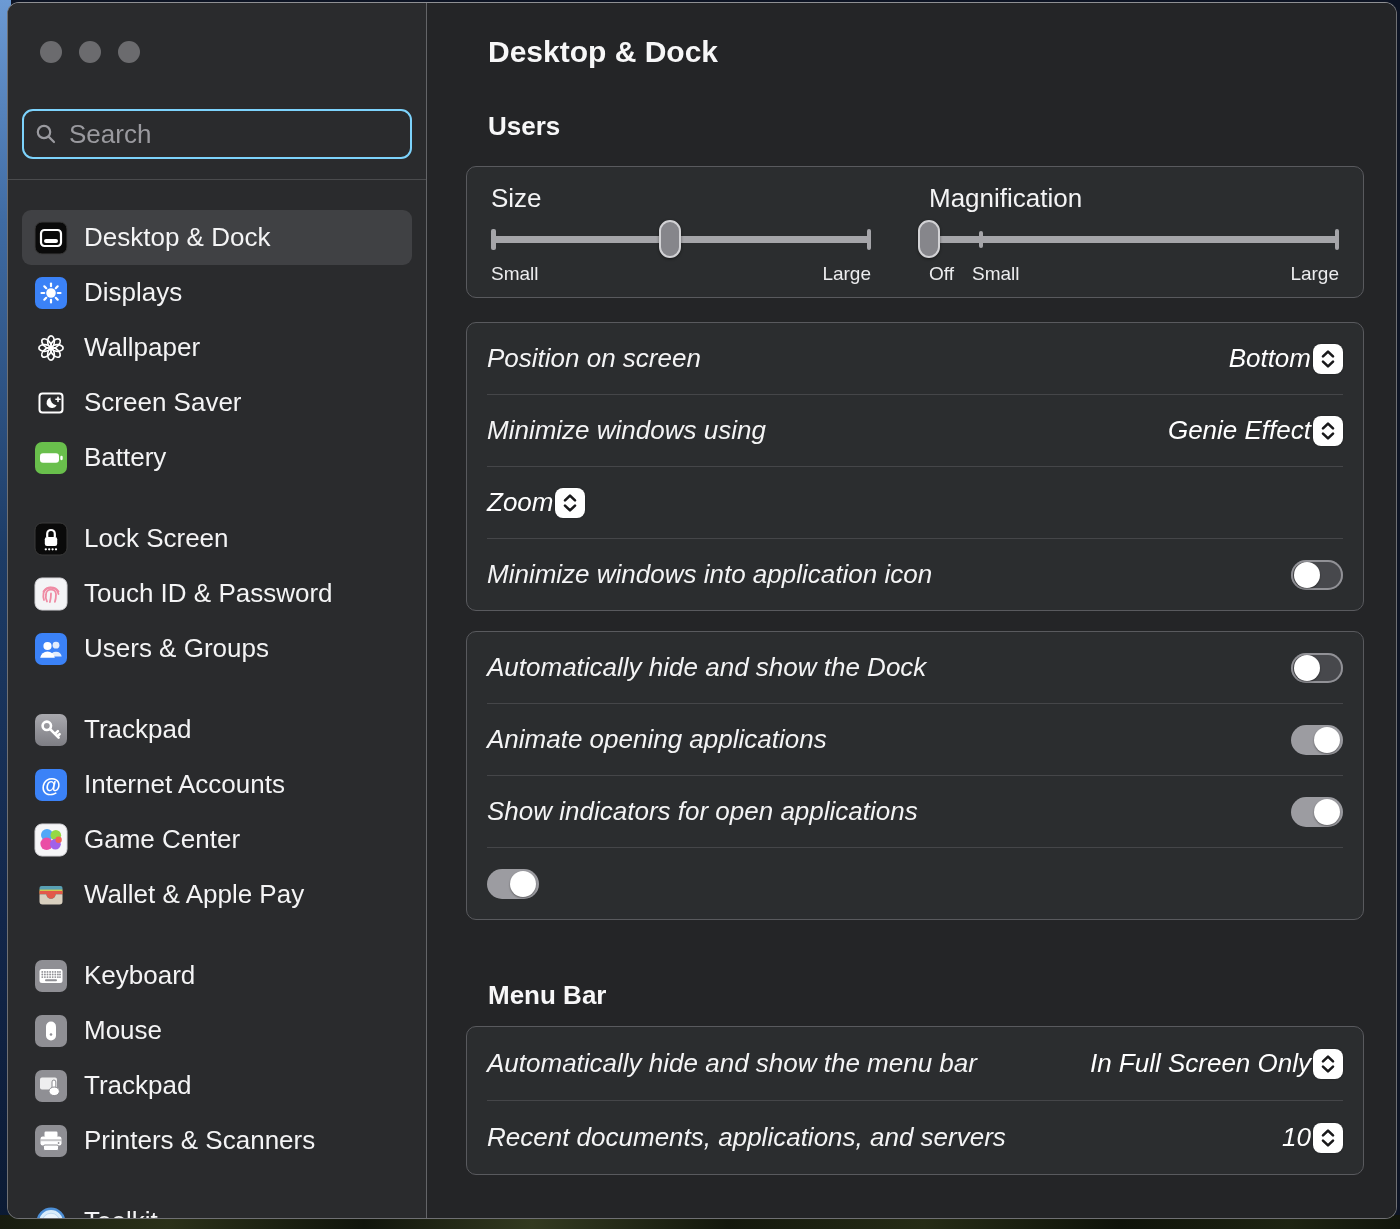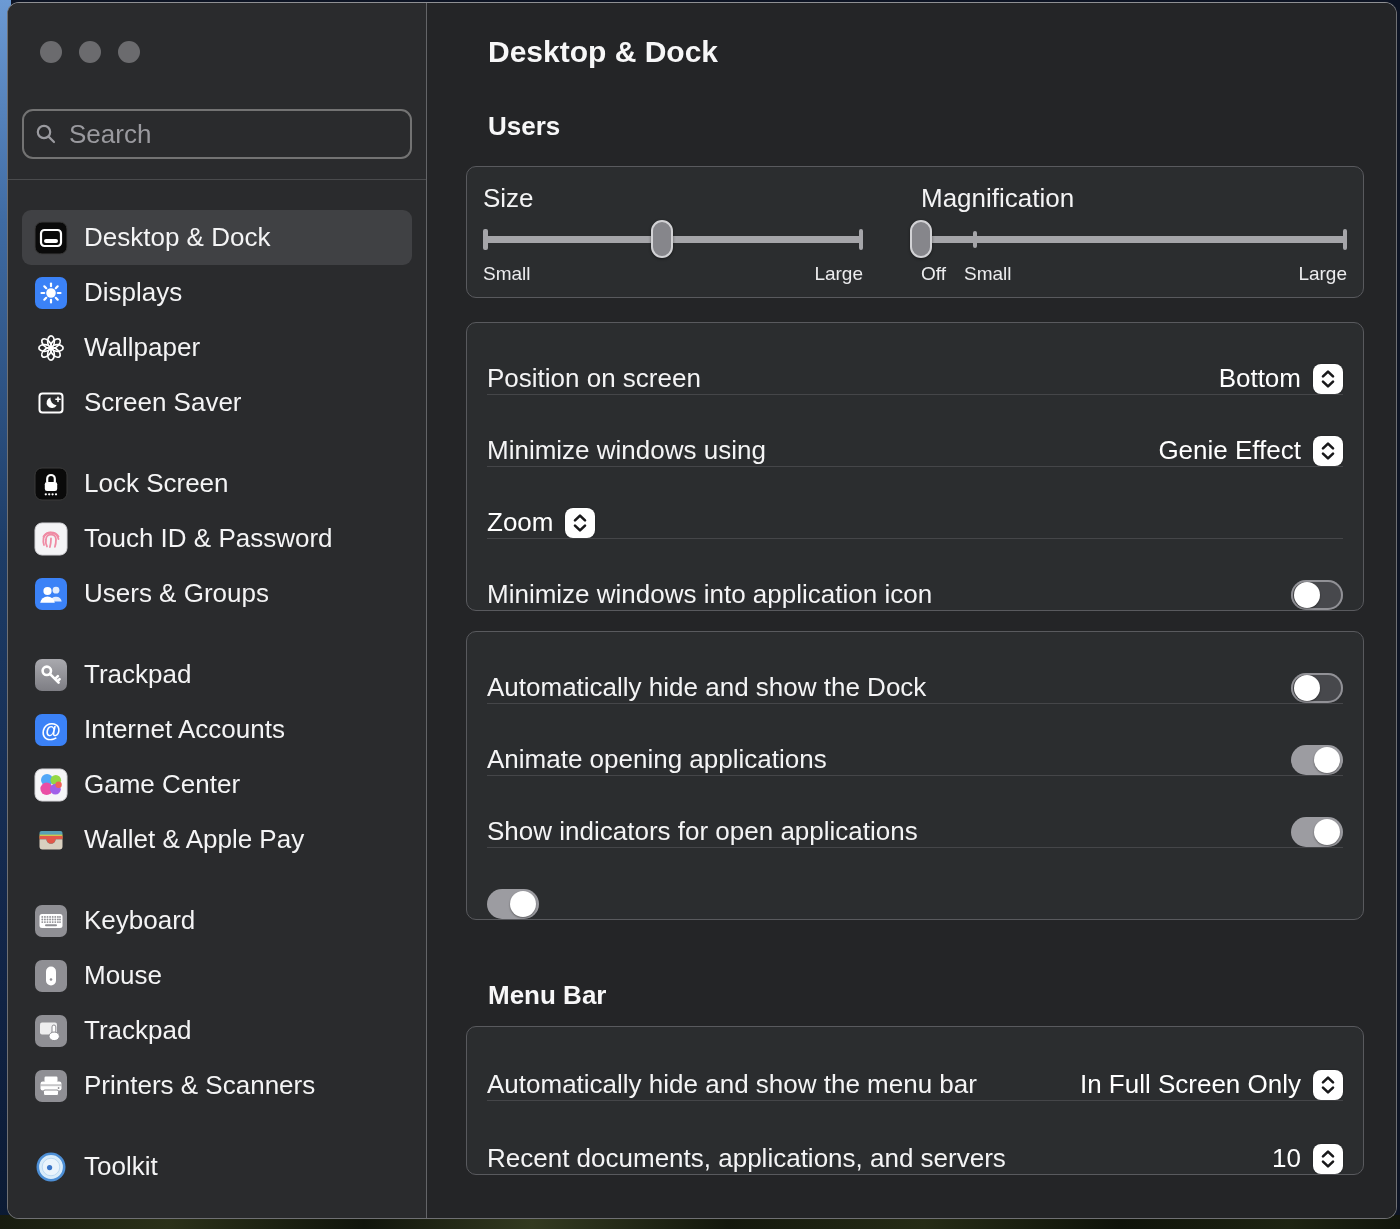--- a/index.html
+++ b/index.html
@@ -22,21 +22,21 @@
     position:absolute;left:7px;top:2px;right:3px;bottom:10px;
     border-radius:12px;background:#242527;
     border:1px solid #6f7073;border-top-color:#8f9093;
     display:flex;overflow:hidden;z-index:2;
   }
   
   .sidebar{width:418px;flex:none;background:#2a2b2d;padding:0 14px;box-sizing:border-box;}
   .tl-row{display:flex;gap:17px;padding:38px 0 0 18px;}
   .tl{width:22px;height:22px;border-radius:50%;background:#6b6b6e;}
   .search{
-    margin-top:46px;height:46px;border:2px solid #737373;border-radius:11px;
+    margin-top:46px;height:46px;border:2px solid #7dd3fc;border-radius:11px;
     display:flex;align-items:center;padding:0 10px;gap:9px;background:transparent;
   }
   .search svg{flex:none;}
   .search input{
     background:transparent;border:none;outline:none;color:#f2f2f2;
     font-size:26px;width:100%;font-family:inherit;font-weight:400;
   }
   .search input::placeholder{color:#9a9a9f;}
   .sb-div{height:1px;background:#4a4b4d;margin:20px -14px 0;}
   nav{margin-top:30px;}
@@ -45,45 +45,45 @@
   .item.selected{background:#404144;}
   .item .ic{width:34px;height:34px;flex:none;display:flex;}
   .item .lbl{font-size:26px;font-weight:500;color:#f4f4f5;white-space:nowrap;}
   
   .vdiv{width:1px;background:#646568;flex:none;}
   .main{flex:1;background:#242527;padding:34px 32px 0 39px;box-sizing:border-box;color:#fff;}
   h1.title{font-size:30px;font-weight:700;margin:0 0 0 22px;line-height:30px;color:#f7f7f8;}
   h2.section{font-size:26px;font-weight:700;margin:46px 0 0 22px;line-height:26px;color:#f7f7f8;}
   h2.section.mb{margin-top:62px;}
   .card{background:#2b2d2f;border:1px solid #595a5e;border-radius:10px;box-sizing:border-box;}
-  .card.sliders{display:flex;padding:16px 16px 12px;margin-top:27px;}
+  .card.sliders{display:flex;padding:16px 24px 12px;margin-top:27px;}
   .card.opts{margin-top:24px;}
   .card.toggles{margin-top:20px;}
   .card.menubar{margin-top:18px;}
   .slider-col.size{width:380px;margin-right:58px;flex:none;}
   .slider-col.mag{flex:1;}
   .slider-label{font-size:26px;font-weight:500;height:34px;color:#f4f4f5;}
   .slider-wrap{position:relative;height:44px;}
   .track{position:absolute;left:0;right:0;top:19px;height:7px;background:#a5a5a9;border-radius:3.5px;}
   .cap{position:absolute;top:12px;width:4.5px;height:21px;background:#a5a5a9;border-radius:2px;}
   .cap.l{left:0;} .cap.r{right:0;}
   .tick{position:absolute;top:14px;width:4px;height:17px;background:#a5a5a9;border-radius:2px;margin-left:-2px;}
   .thumb{
     position:absolute;top:3px;width:22px;height:38px;border-radius:11px;
     background:#86868b;border:2px solid #d2d2d5;box-sizing:border-box;
     box-shadow:0 1px 3px rgba(0,0,0,.45);
   }
   .slider-sub{display:flex;font-size:19px;font-weight:500;color:#ececee;margin-top:2px;}
   .slider-sub .max{margin-left:auto;}
   .slider-sub .second{margin-left:18px;}
-  .row{display:flex;align-items:flex-end;justify-content:space-between;height:71px;padding:0 20px;}
+  .row{display:flex;align-items:center;justify-content:space-between;height:71px;padding:0 20px;font-style:italic;}
   .card.menubar .row{height:73px;}
   .sep{height:1px;background:#454649;margin:0 20px;}
   .row-label{font-size:26px;font-weight:500;color:#f4f4f5;}
-  .dropdown{display:flex;align-items:center;gap:12px;cursor:default;}
+  .dropdown{display:flex;align-items:center;gap:2px;cursor:default;}
   .dropdown .val{font-size:26px;font-weight:500;color:#fff;}
   .stepper{width:30px;height:30px;border-radius:8px;background:#ffffff;display:flex;align-items:center;justify-content:center;flex:none;box-shadow:0 0 2px rgba(0,0,0,.3);}
   .toggle{width:52px;height:30px;border-radius:15px;position:relative;flex:none;}
   .toggle.off{background:#47484c;box-shadow:inset 0 0 0 2px #919196;}
   .toggle.on{background:#9c9ca1;}
   .toggle .knob{position:absolute;top:2px;width:26px;height:26px;border-radius:50%;background:#fff;box-shadow:0 1px 2px rgba(0,0,0,.4);}
   .toggle.off .knob{left:3px;}
   .toggle.on .knob{left:23px;}
 </style>
 </head>
@@ -160,20 +160,30 @@
           </div>
           <div class="item">
             <span class="ic">
                 <svg width="34" height="34" viewBox="0 0 34 34">
               <rect x="5.5" y="7.5" width="23" height="19" rx="3" fill="none" stroke="#fff" stroke-width="2"></rect>
               <path d="M16.5 11.5 a5.4 5.4 0 1 0 6.2 7.8 a6.8 6.8 0 0 1 -6.2 -7.8 z" fill="#fff"></path>
               <path d="M24 11.2 v4.2 M21.9 13.3 h4.2" stroke="#fff" stroke-width="1.6" stroke-linecap="round"></path>
             </svg>
               </span>
             <span class="lbl">Screen Saver</span>
+          </div>
+          <div class="item">
+            <span class="ic">
+                <svg width="34" height="34" viewBox="0 0 34 34">
+              <rect x="1" y="1" width="32" height="32" rx="7" fill="#69bf4c"></rect>
+              <rect x="6" y="12.2" width="19" height="9.6" rx="3" fill="#fff"></rect>
+              <rect x="26.3" y="14.8" width="2.4" height="4.4" rx="1.1" fill="#fff"></rect>
+            </svg>
+              </span>
+            <span class="lbl">Battery</span>
           </div>
         </div>
 
         <div class="group">
           <div class="item">
             <span class="ic">
                 <svg width="34" height="34" viewBox="0 0 34 34">
               <rect x="1" y="1" width="32" height="32" rx="7" fill="#0a0a0a" stroke="#3a3a3a"></rect>
               <path d="M13.2 15.2 v-3.4 a3.8 3.8 0 0 1 7.6 0 v3.4" stroke="#fff" stroke-width="2.2" fill="none"></path>
               <rect x="10.8" y="15" width="12.4" height="9" rx="2.2" fill="#fff"></rect>

